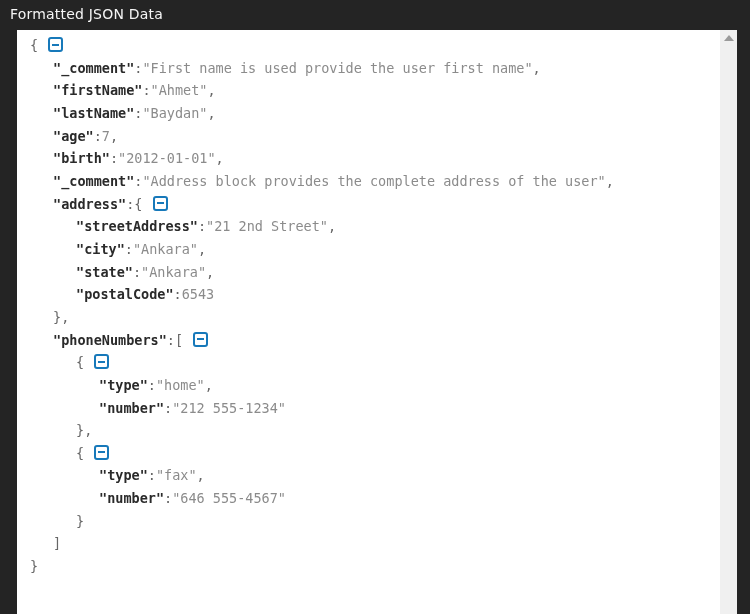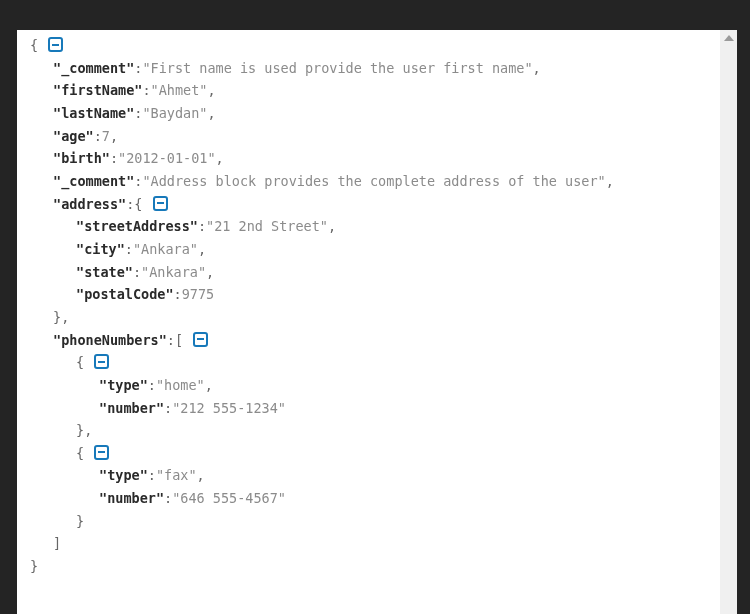--- a/index.html
+++ b/index.html
@@ -90,36 +90,37 @@
     border-left: 5px solid transparent;
     border-right: 5px solid transparent;
     border-bottom: 6px solid #9a9a9a;
   }
 </style>
 </head>
 <body>
 
 <div class="app">
 
+  <div class="title-bar">Formatted JSON Data</div>
 
   <div class="panel">
 
     <div class="json-content">
         <div class="json-line" style="padding-left: 0px;"><span class="tok-p">{ </span><span class="collapse-toggle"><span class="minus"></span></span></div>
         <div class="json-line" style="padding-left: 23px;"><span class="tok-k">"_comment"</span><span class="tok-p">:</span><span class="tok-s">"First name is used provide the user first name"</span><span class="tok-p">,</span></div>
         <div class="json-line" style="padding-left: 23px;"><span class="tok-k">"firstName"</span><span class="tok-p">:</span><span class="tok-s">"Ahmet"</span><span class="tok-p">,</span></div>
         <div class="json-line" style="padding-left: 23px;"><span class="tok-k">"lastName"</span><span class="tok-p">:</span><span class="tok-s">"Baydan"</span><span class="tok-p">,</span></div>
         <div class="json-line" style="padding-left: 23px;"><span class="tok-k">"age"</span><span class="tok-p">:</span><span class="tok-n">7</span><span class="tok-p">,</span></div>
         <div class="json-line" style="padding-left: 23px;"><span class="tok-k">"birth"</span><span class="tok-p">:</span><span class="tok-s">"2012-01-01"</span><span class="tok-p">,</span></div>
         <div class="json-line" style="padding-left: 23px;"><span class="tok-k">"_comment"</span><span class="tok-p">:</span><span class="tok-s">"Address block provides the complete address of the user"</span><span class="tok-p">,</span></div>
         <div class="json-line" style="padding-left: 23px;"><span class="tok-k">"address"</span><span class="tok-p">:</span><span class="tok-p">{ </span><span class="collapse-toggle"><span class="minus"></span></span></div>
         <div class="json-line" style="padding-left: 46px;"><span class="tok-k">"streetAddress"</span><span class="tok-p">:</span><span class="tok-s">"21 2nd Street"</span><span class="tok-p">,</span></div>
         <div class="json-line" style="padding-left: 46px;"><span class="tok-k">"city"</span><span class="tok-p">:</span><span class="tok-s">"Ankara"</span><span class="tok-p">,</span></div>
         <div class="json-line" style="padding-left: 46px;"><span class="tok-k">"state"</span><span class="tok-p">:</span><span class="tok-s">"Ankara"</span><span class="tok-p">,</span></div>
-        <div class="json-line" style="padding-left: 46px;"><span class="tok-k">"postalCode"</span><span class="tok-p">:</span><span class="tok-n">9775</span></div>
+        <div class="json-line" style="padding-left: 46px;"><span class="tok-k">"postalCode"</span><span class="tok-p">:</span><span class="tok-n">6543</span></div>
         <div class="json-line" style="padding-left: 23px;"><span class="tok-p">},</span></div>
         <div class="json-line" style="padding-left: 23px;"><span class="tok-k">"phoneNumbers"</span><span class="tok-p">:</span><span class="tok-p">[ </span><span class="collapse-toggle"><span class="minus"></span></span></div>
         <div class="json-line" style="padding-left: 46px;"><span class="tok-p">{ </span><span class="collapse-toggle"><span class="minus"></span></span></div>
         <div class="json-line" style="padding-left: 69px;"><span class="tok-k">"type"</span><span class="tok-p">:</span><span class="tok-s">"home"</span><span class="tok-p">,</span></div>
         <div class="json-line" style="padding-left: 69px;"><span class="tok-k">"number"</span><span class="tok-p">:</span><span class="tok-s">"212 555-1234"</span></div>
         <div class="json-line" style="padding-left: 46px;"><span class="tok-p">},</span></div>
         <div class="json-line" style="padding-left: 46px;"><span class="tok-p">{ </span><span class="collapse-toggle"><span class="minus"></span></span></div>
         <div class="json-line" style="padding-left: 69px;"><span class="tok-k">"type"</span><span class="tok-p">:</span><span class="tok-s">"fax"</span><span class="tok-p">,</span></div>
         <div class="json-line" style="padding-left: 69px;"><span class="tok-k">"number"</span><span class="tok-p">:</span><span class="tok-s">"646 555-4567"</span></div>
         <div class="json-line" style="padding-left: 46px;"><span class="tok-p">}</span></div>

